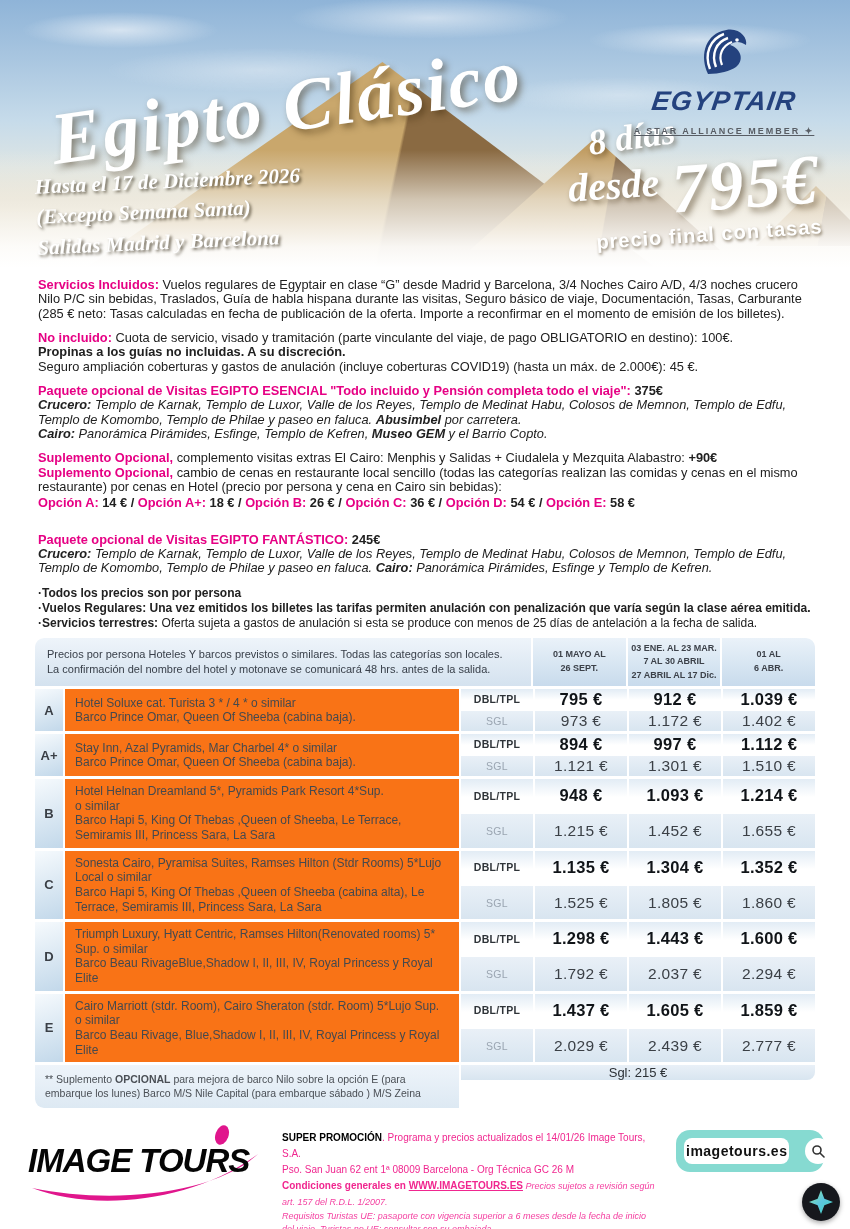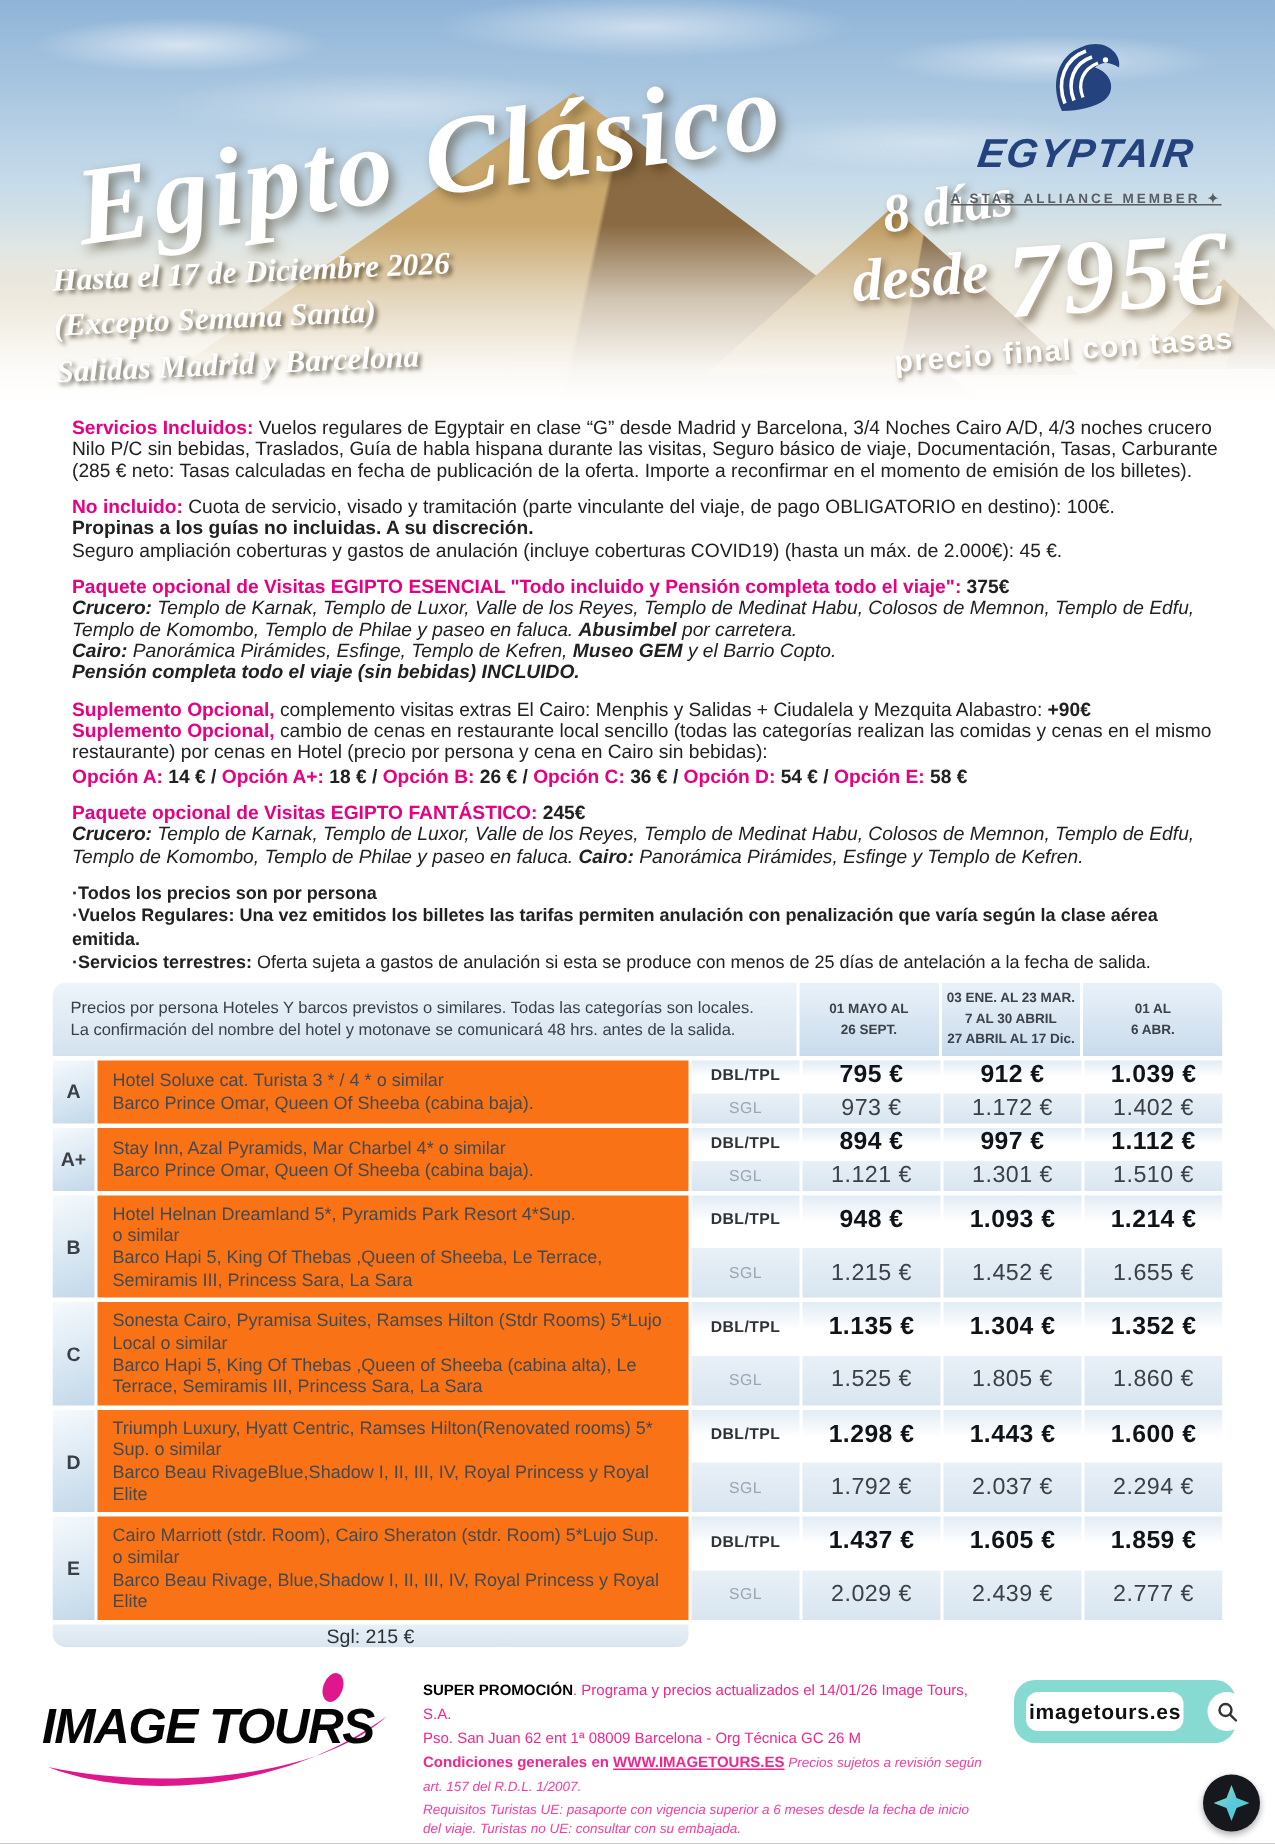--- a/index.html
+++ b/index.html
@@ -43,27 +43,27 @@
   .price-block { position:absolute; right:30px; top:148px; text-align:right; color:#fff;
     transform:rotate(-4deg); }
   .price-desde { font-family:"Liberation Serif", serif; font-style:italic; font-weight:bold;
     font-size:40px; vertical-align:18px; margin-right:12px; text-shadow:2px 3px 5px rgba(60,40,10,.5); }
   .price-big { font-family:"Liberation Serif", serif; font-style:italic; font-weight:bold;
     font-size:70px; letter-spacing:2px; text-shadow:3px 4px 6px rgba(60,40,10,.5); }
   .price-note { font-size:20px; letter-spacing:1px; color:#fff; margin-top:-4px;
     text-shadow:1px 2px 3px rgba(60,40,10,.55); font-weight:bold; }
 
   
-  .content { padding:10px 38px 0 48px; font-size:12.8px; line-height:1.12; color:#212121; }
+  .content { padding:10px 38px 0 38px; font-size:12.8px; line-height:1.12; color:#212121; }
   .para { margin-bottom:10px; }
   .pink { color:#e60084; }
   .b { font-weight:bold; }
   .i { font-style:italic; }
   .notes { font-size:12px; line-height:1.28; }
-  .opt-line { margin:2px 0 10px 0; }
+  .opt-line { margin:2px 0 22px 0; }
 
   
   .price-table { margin:4px 35px 0 35px; border-radius:9px; overflow:hidden; background:#fff; }
   .tgrid { display:grid; gap:2px; }
   .thead { grid-template-columns:496px 1fr 1fr 1fr; margin-bottom:3px; }
   .cell { display:flex; align-items:center; }
   .intro-cell { background:linear-gradient(180deg,#eef4fa 0%,#d4e2ef 100%);
     font-size:11px; color:#39404a; padding:8px 12px; line-height:1.35; border-radius:8px 0 0 0; }
   .date-cell { background:linear-gradient(180deg,#eaf2f9 0%,#c8dbec 100%);
     font-size:9px; font-weight:bold; color:#3c4149; text-align:center; justify-content:center;
@@ -160,21 +160,20 @@
     <p class="para">
       <span class="pink b">No incluido:</span><span> Cuota de servicio, visado y tramitación (parte vinculante del viaje, de pago OBLIGATORIO en destino):  100€.</span><br>
       <span class="b">Propinas a los guías no incluidas. A su discreción.</span><br>
       <span>Seguro ampliación coberturas y gastos de anulación (incluye coberturas COVID19)  (hasta un máx. de 2.000€): 45 €.</span>
     </p>
 
     <p class="para">
       <span class="pink b">Paquete opcional de Visitas EGIPTO ESENCIAL "Todo incluido y Pensión completa todo el viaje": </span><span class="b">375€</span><br>
       <span class="b i">Crucero: </span><span class="i">Templo de Karnak, Templo de Luxor,  Valle de los Reyes, Templo de Medinat Habu, Colosos de Memnon, Templo de Edfu, Templo de Komombo, Templo de Philae y paseo en faluca. </span><span class="b i">Abusimbel</span><span class="i"> por carretera.</span><br>
       <span class="b i">Cairo: </span><span class="i">Panorámica Pirámides, Esfinge, Templo de Kefren, </span><span class="b i">Museo GEM</span><span class="i"> y el Barrio Copto.</span><br>
-      <span class="b i">Pensión completa todo el viaje (sin bebidas) INCLUIDO.</span>
     </p>
 
     <p class="para" style="margin-bottom:2px;">
       <span class="pink b">Suplemento Opcional,</span><span> complemento visitas extras El Cairo: Menphis y Salidas + Ciudalela y Mezquita Alabastro: </span><span class="b">+90€</span><br>
       <span class="pink b">Suplemento Opcional,</span><span> cambio de cenas en restaurante local sencillo (todas las categorías realizan las comidas y cenas en el mismo restaurante) por cenas en Hotel (precio por persona  y cena en Cairo sin bebidas):</span>
     </p>
 
     <p class="para opt-line">
       
     
@@ -306,20 +305,23 @@
           <div class="cell c-price dblbg">1.605 €</div>
           <div class="cell c-price dblbg">1.859 €</div>
           <div class="cell c-lbl sgl sglbg">SGL</div>
           <div class="cell c-price sgl sglbg">2.029 €</div>
           <div class="cell c-price sgl sglbg">2.439 €</div>
           <div class="cell c-price sgl sglbg">2.777 €</div>
         </div>
       </div>
 
     <div class="tgrid tfoot">
+      <div class="note-cell">
+        <span>** Suplemento </span><span class="b">OPCIONAL</span><span> para mejora de barco Nilo sobre la opción E (para embarque los lunes) Barco M/S Nile Capital (para embarque sábado ) M/S Zeina</span>
+      </div>
       <div class="cell supl-cell sglbg last">Sgl: 215 €</div>
     </div>
   </section>
 
   <footer class="pfooter">
     <div class="logo-wrap">
       <svg class="logo-svg" width="238" height="84" viewBox="0 0 238 84">
         <ellipse cx="196" cy="11" rx="6.5" ry="10" fill="#e0168c" transform="rotate(20 196 11)"></ellipse>
         <path d="M6 64 C 62 86, 162 82, 232 30 C 187 72, 82 80, 6 64 Z" fill="#e0168c"></path>
       </svg>

